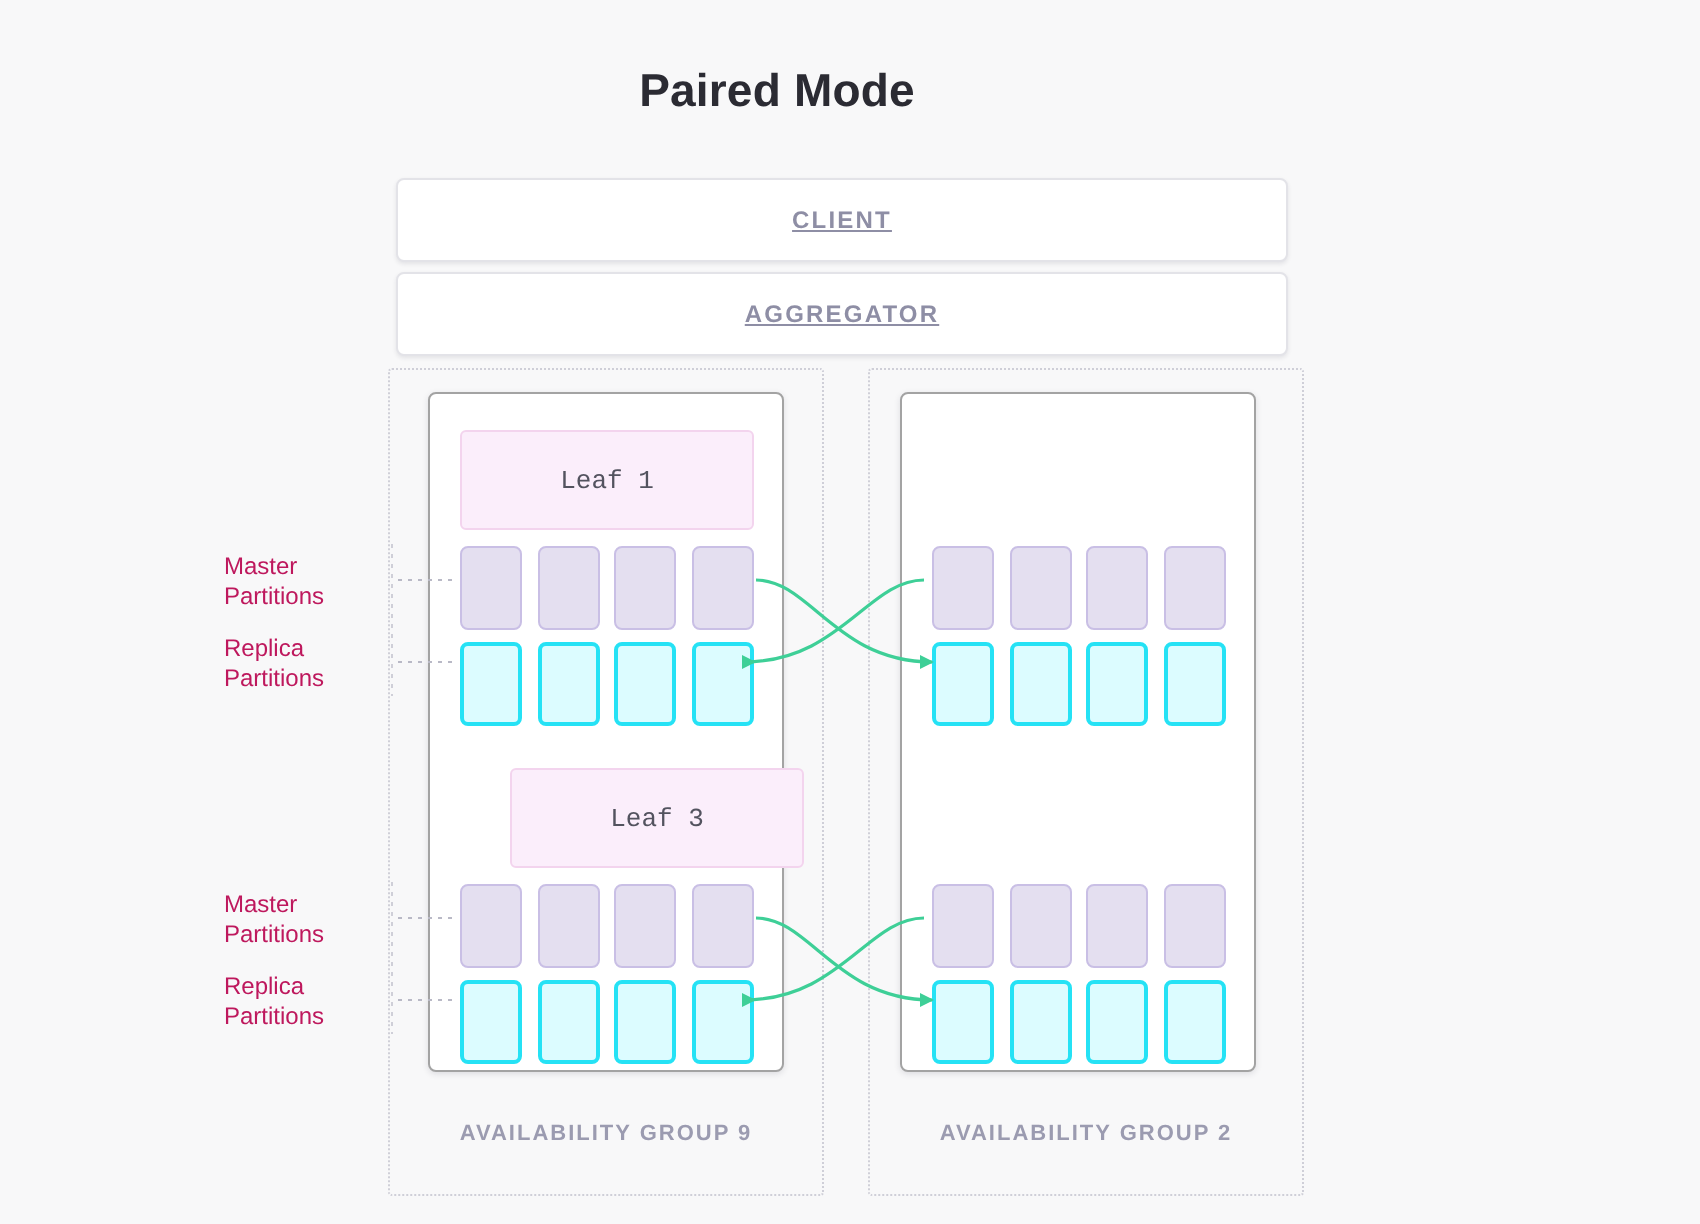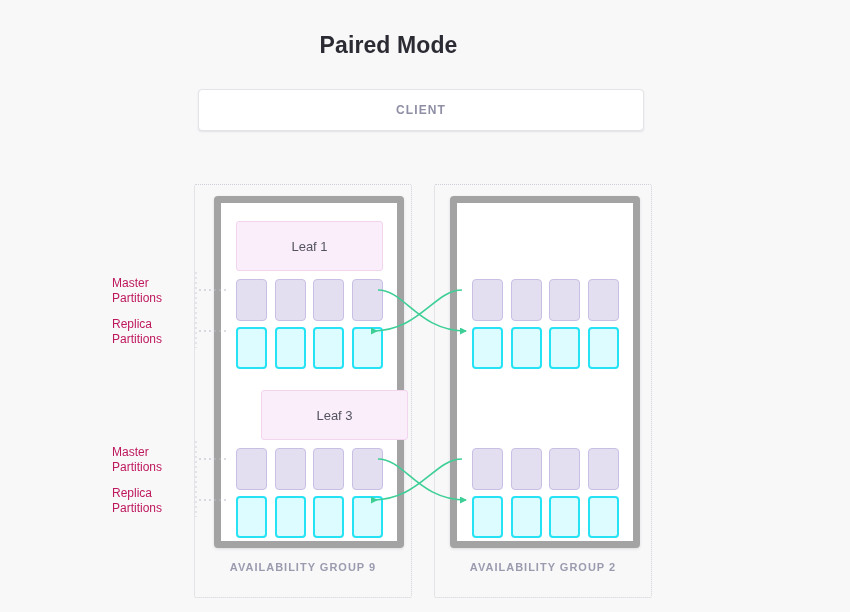--- a/index.html
+++ b/index.html
@@ -43,20 +43,21 @@
     border: 1px solid #e3e3e8;
     border-radius: 4px;
     box-shadow: 0 1px 2px rgba(40,40,60,.10);
     display: flex;
     align-items: center;
     justify-content: center;
     font-size: 12px;
     font-weight: bold;
     letter-spacing: 1.1px;
     color: #8e8ea5;
+    text-decoration: underline;
   }
   .bar.client { top: 89px; }
   .bar.aggregator { top: 136px; }
 
   
   .ag-box {
     position: absolute;
     top: 184px;
     width: 216px;
     height: 412px;
@@ -79,23 +80,24 @@
     color: #9b9bb0;
   }
 
   
   .panel {
     position: absolute;
     width: 176px;
     height: 338px;
     top: 196px;
     background: #ffffff;
-    border: 7px solid #a3a3a3;
+    border: 1px solid #a3a3a3;
     border-radius: 4px;
     box-shadow: 0 1px 3px rgba(40,40,60,.13);
+    font-family: Liberation Mono, monospace;
   }
   .panel.p1 { left: 214px; }
   .panel.p2 { left: 450px; }
 
   
   .leaf {
     position: absolute;
     width: 145px;
     height: 48px;
     left: 15px;
@@ -167,20 +169,23 @@
 </head>
 <body>
 
 <div id="diagram">
 
   <div class="title">Paired Mode</div>
 
   <div class="bar client">
     <span>CLIENT</span>
   </div>
+  <div class="bar aggregator">
+    <span>AGGREGATOR</span>
+  </div>
 
   <div class="ag-box ag1">
     <div class="ag-caption">AVAILABILITY GROUP 9</div>
   </div>
 
   <div class="ag-box ag2">
     <div class="ag-caption">AVAILABILITY GROUP 2</div>
   </div>
 
   <div class="panel p1">

